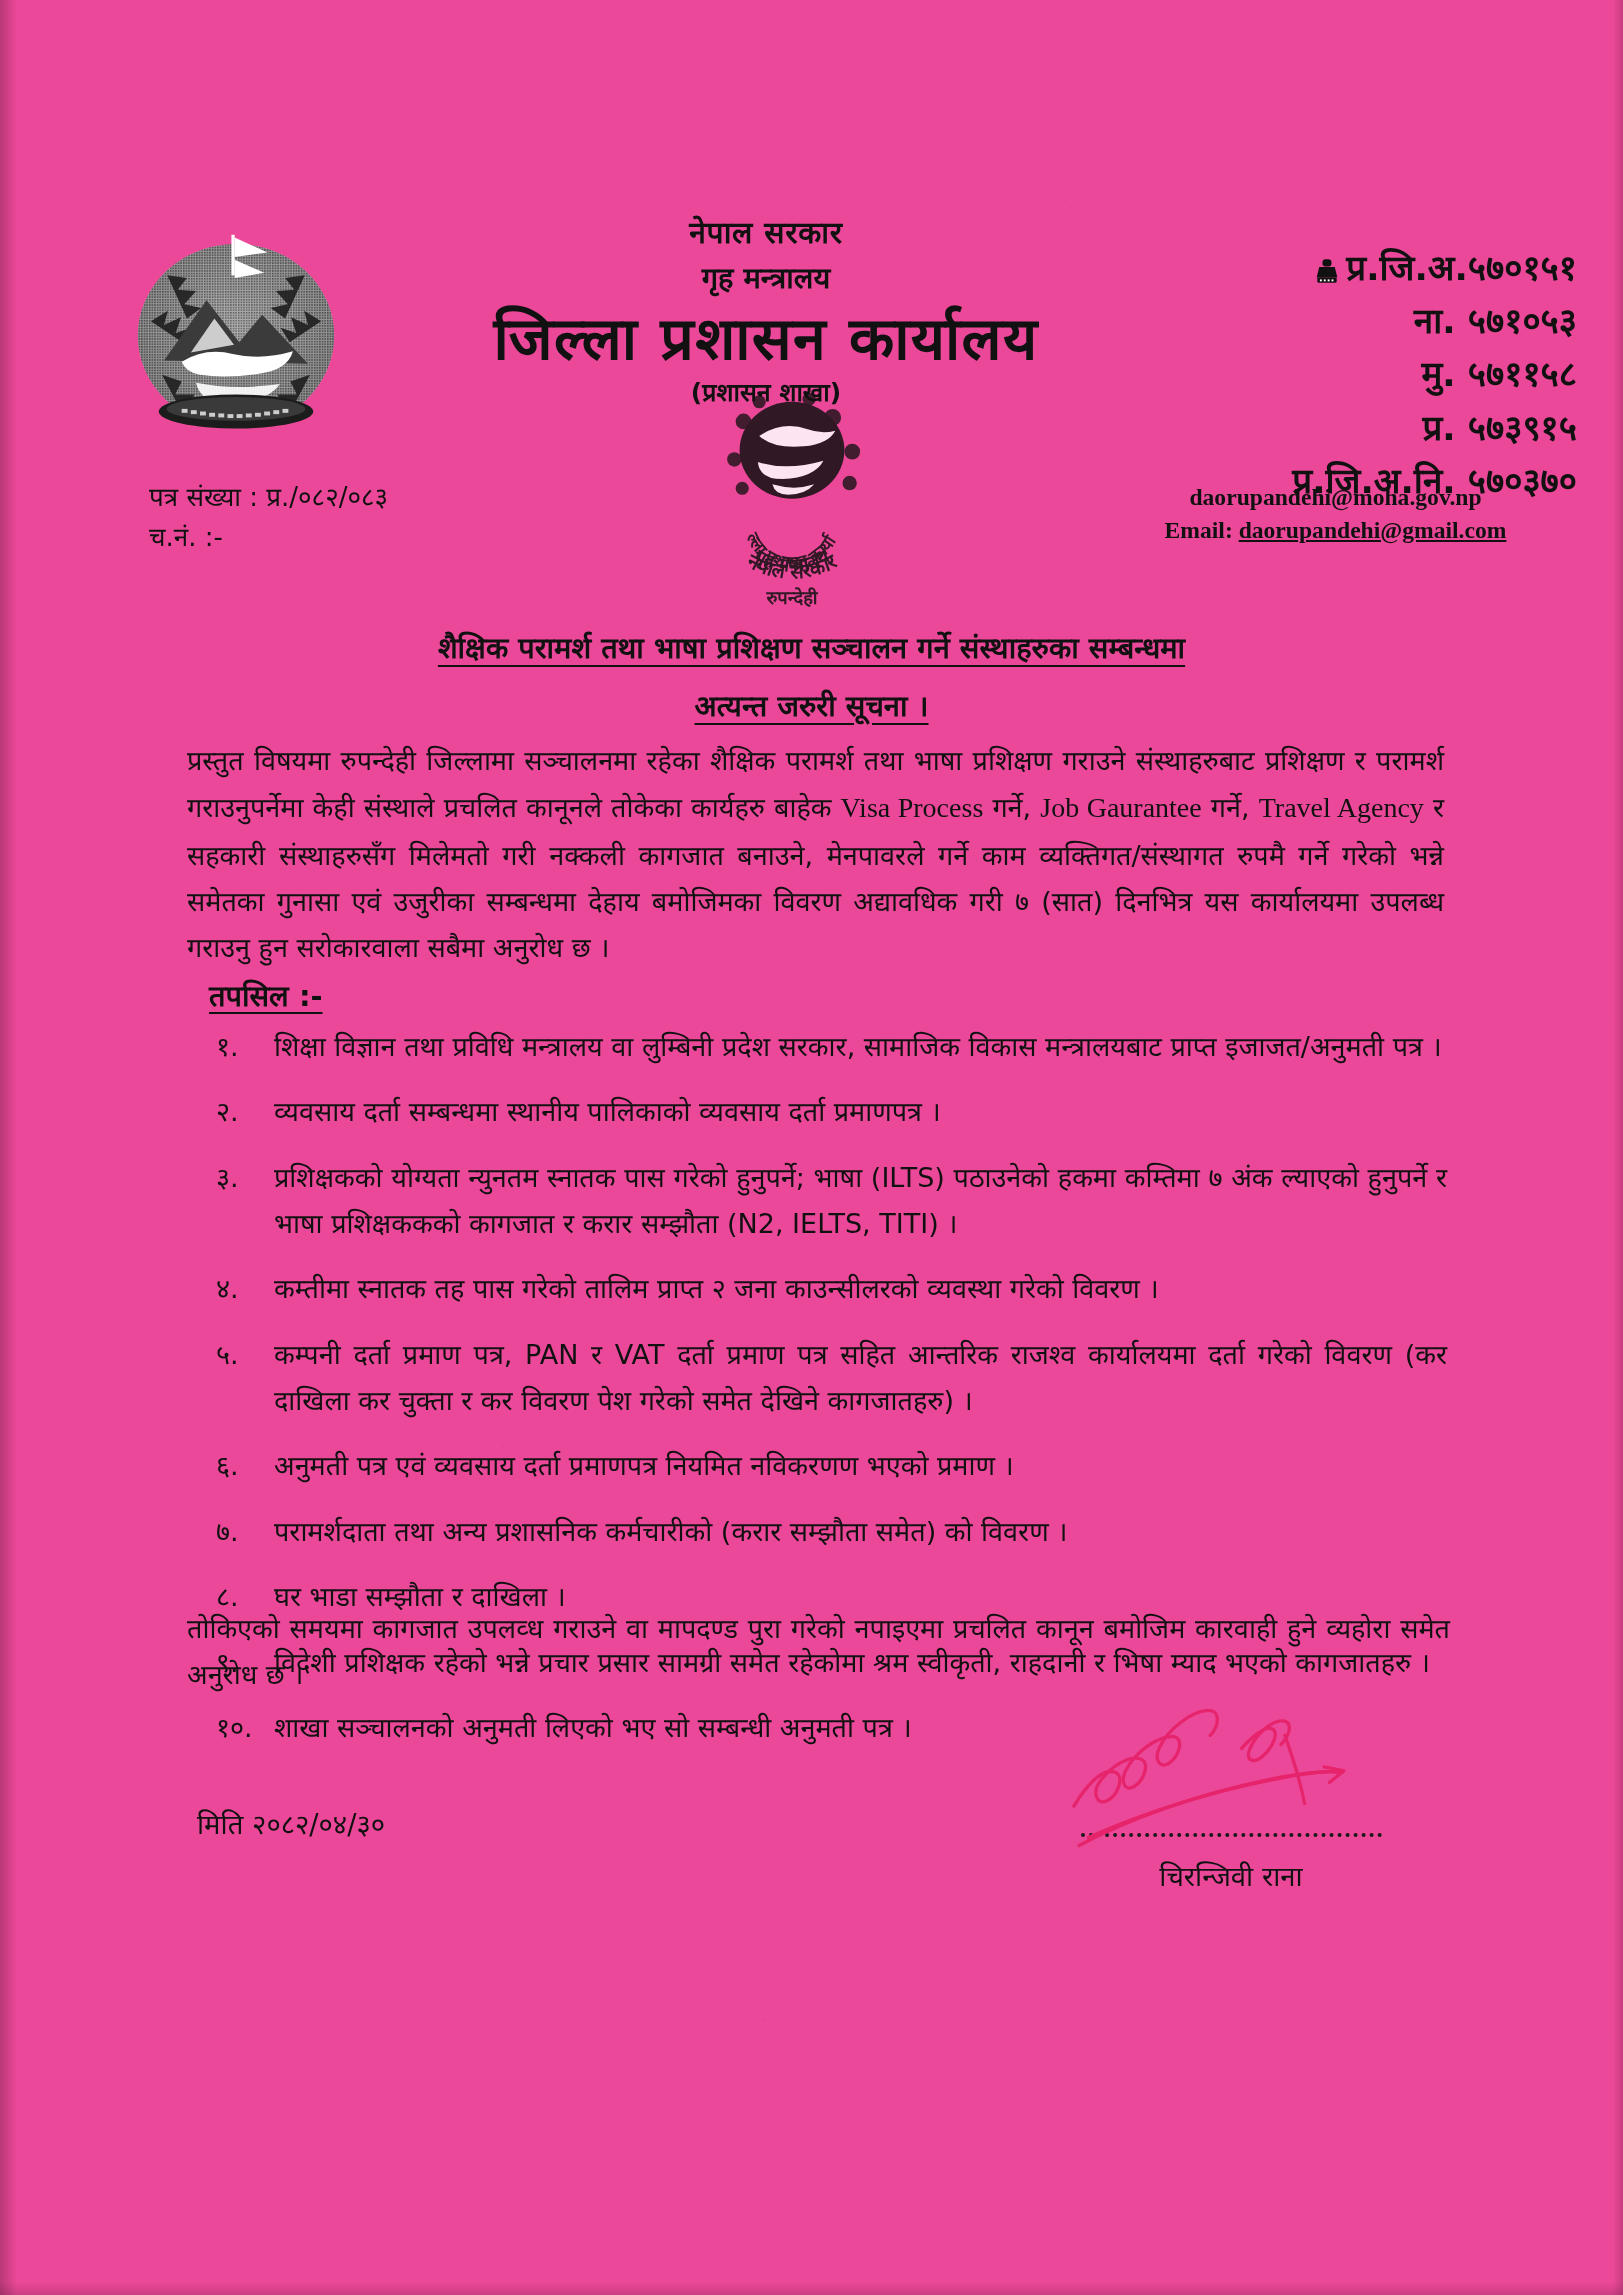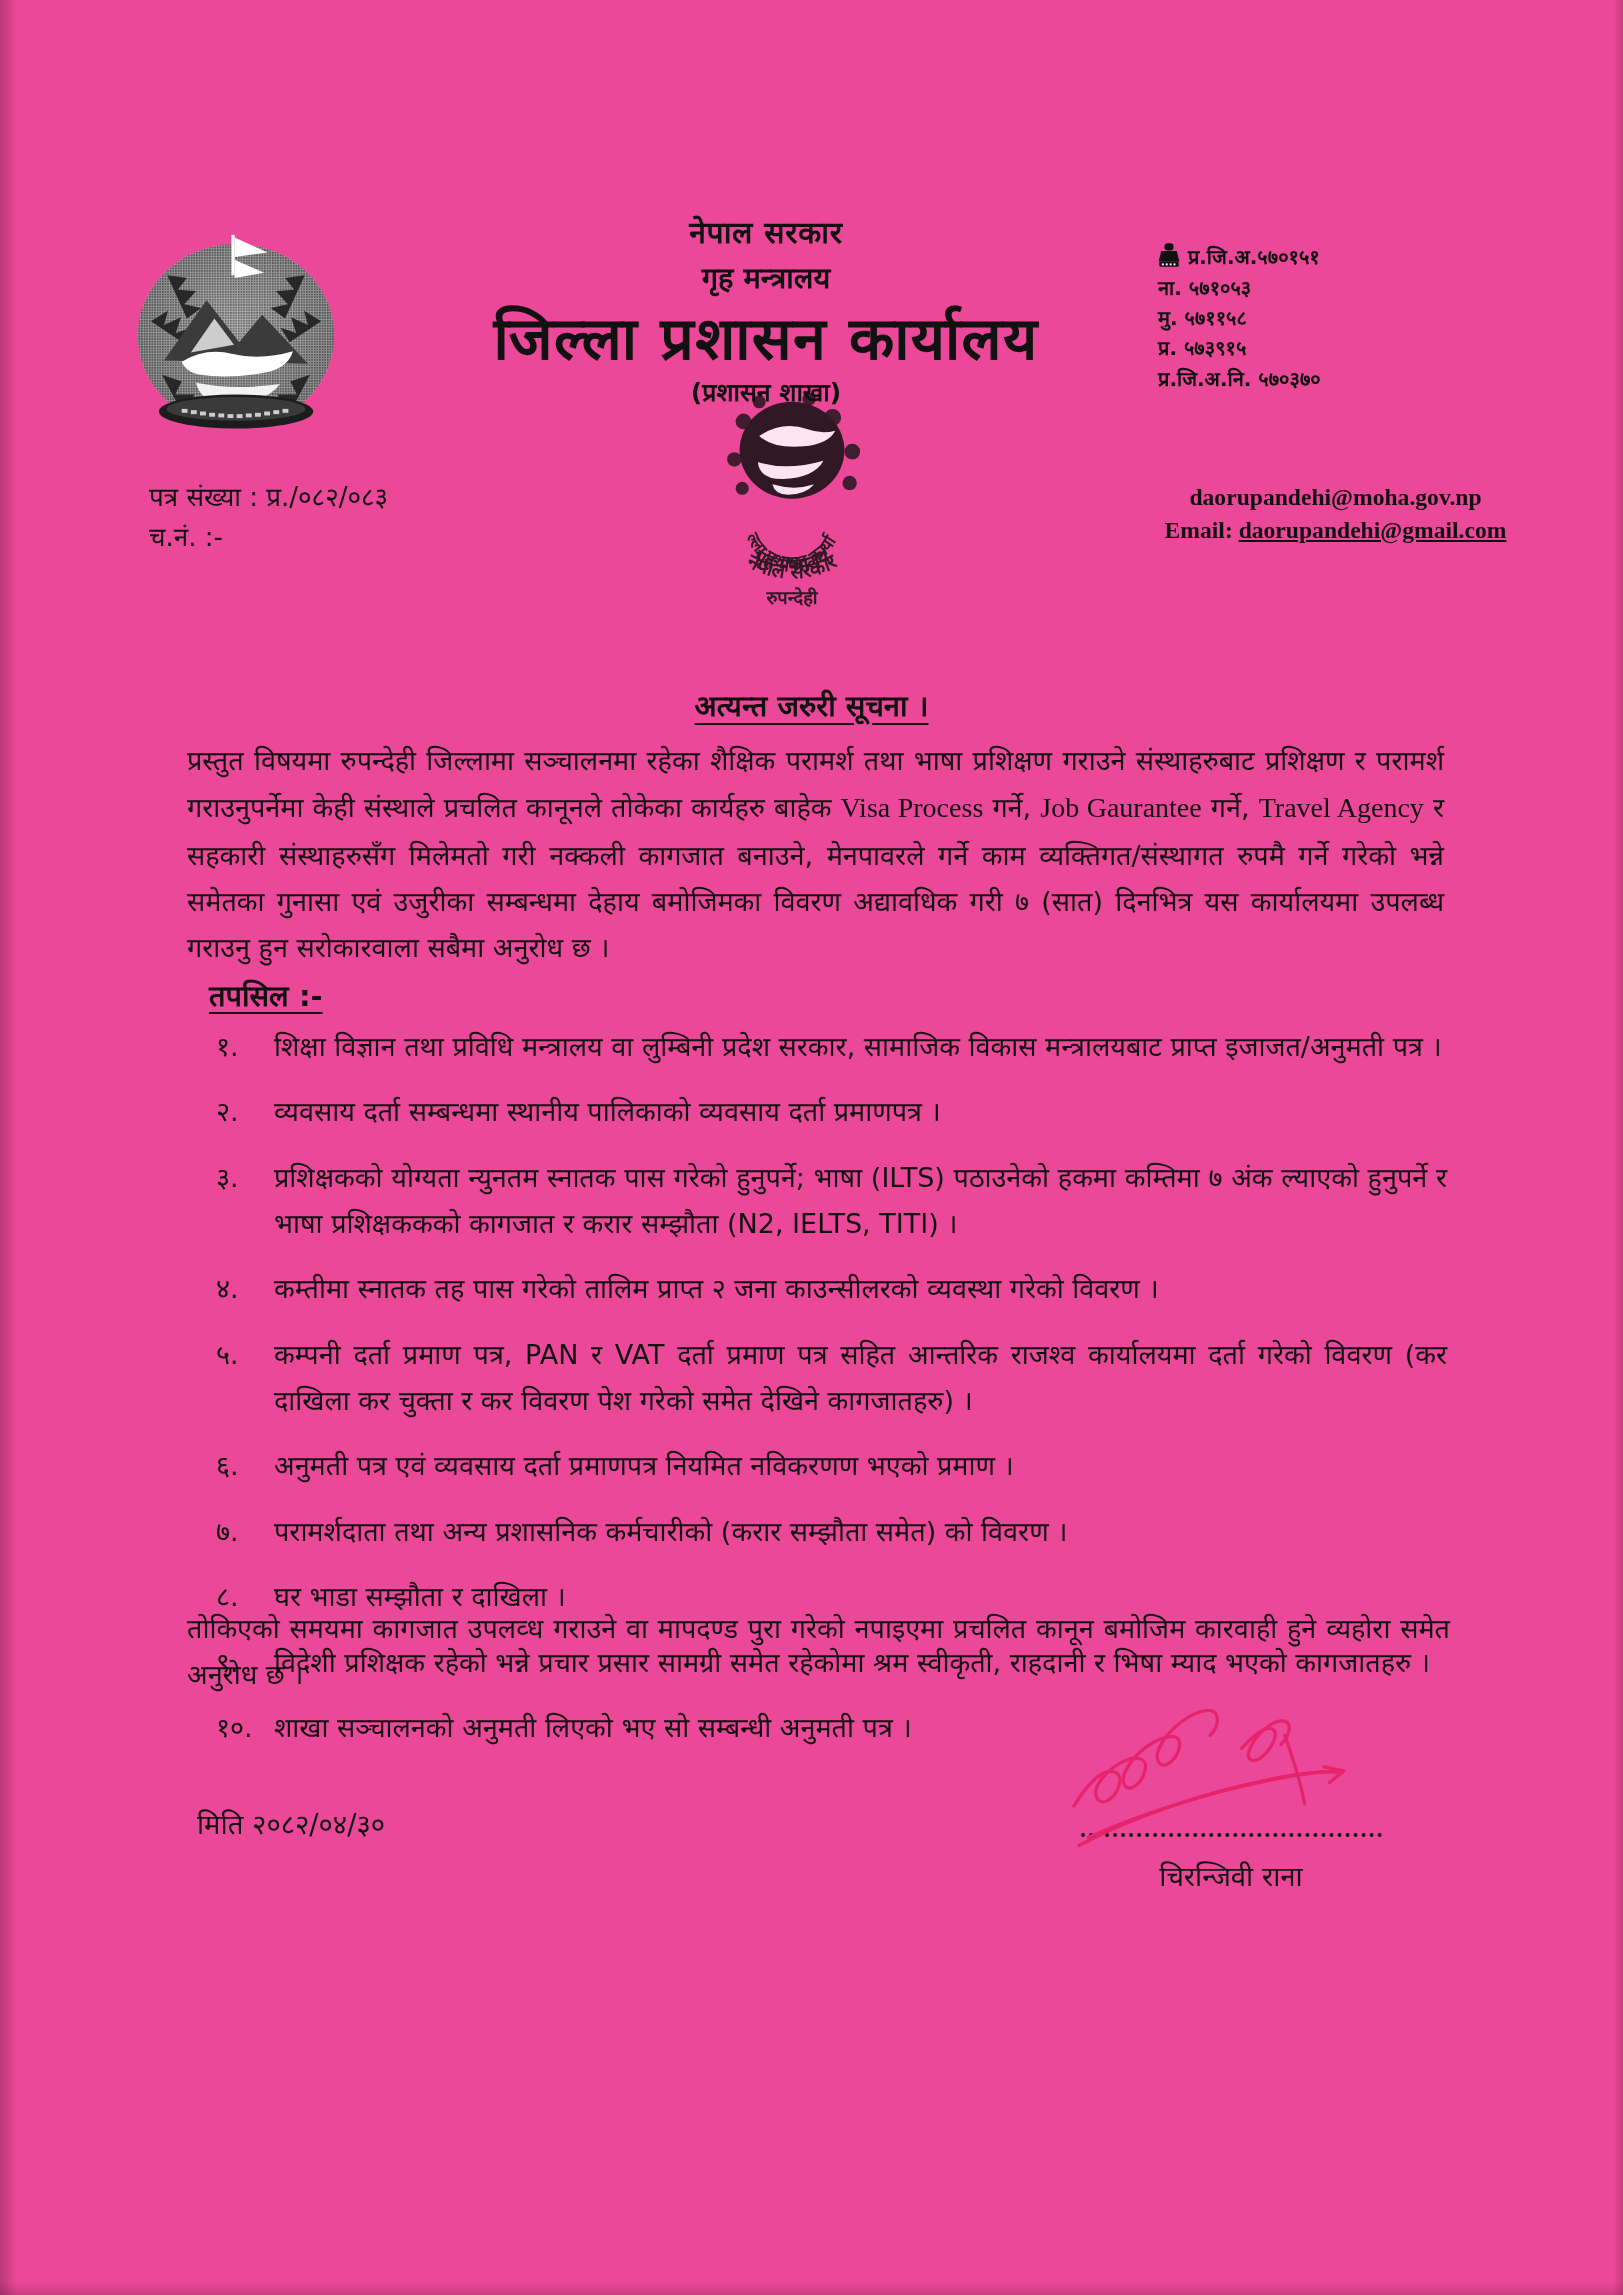--- a/index.html
+++ b/index.html
@@ -110,22 +110,23 @@
     pointer-events: none;
     opacity: .93;
   }
   .office-stamp svg { width: 100%; height: 100%; display: block; }
 
   
   .contacts {
     position: absolute;
     right: 46px; top: 242px;
     width: 419px;
-    font-family: "DejaVu Sans", sans-serif;
-    font-size: 20px;
+    text-align: right;
+    font-family: "DejaVu Sans", sans-serif;
+    font-size: 35px;
     font-weight: 700;
     line-height: 1.52;
   }
   .contacts .row { white-space: nowrap; }
   .phone-icon {
     display: inline-block;
     vertical-align: -3.9px;
     margin-right: 7.9px;
   }
   .phone-icon svg { display: block; }
@@ -412,20 +413,21 @@
   <div class="emails">
     <div>daorupandehi@moha.gov.np</div>
     <div><span>Email:</span> <span class="e1">daorupandehi@gmail.com</span></div>
   </div>
 
   <div class="refblock">
     <div>पत्र संख्या : प्र./०८२/०८३</div>
     <div>च.नं. :-</div>
   </div>
 
+  <div class="subject">शैक्षिक परामर्श तथा भाषा प्रशिक्षण सञ्चालन गर्ने संस्थाहरुका सम्बन्धमा</div>
   <div class="subject2">अत्यन्त जरुरी सूचना ।</div>
 
   <div class="body-para">
     <span>प्रस्तुत विषयमा रुपन्देही जिल्लामा सञ्चालनमा रहेका शैक्षिक परामर्श तथा भाषा प्रशिक्षण गराउने संस्थाहरुबाट प्रशिक्षण र परामर्श गराउनुपर्नेमा केही संस्थाले प्रचलित कानूनले तोकेका कार्यहरु बाहेक </span><span class="lat">Visa Process</span><span> गर्ने, </span><span class="lat">Job Gaurantee</span><span> गर्ने, </span><span class="lat">Travel Agency</span><span> र सहकारी संस्थाहरुसँग मिलेमतो गरी नक्कली कागजात बनाउने, मेनपावरले गर्ने काम व्यक्तिगत/संस्थागत रुपमै गर्ने गरेको भन्ने समेतका गुनासा एवं उजुरीका सम्बन्धमा देहाय बमोजिमका विवरण अद्यावधिक गरी ७ (सात) दिनभित्र यस कार्यालयमा उपलब्ध गराउनु हुन सरोकारवाला सबैमा अनुरोध छ ।</span>
   </div>
 
   <div class="tapasil">तपसिल :-</div>
 
   <div class="list">
     <div class="li">

